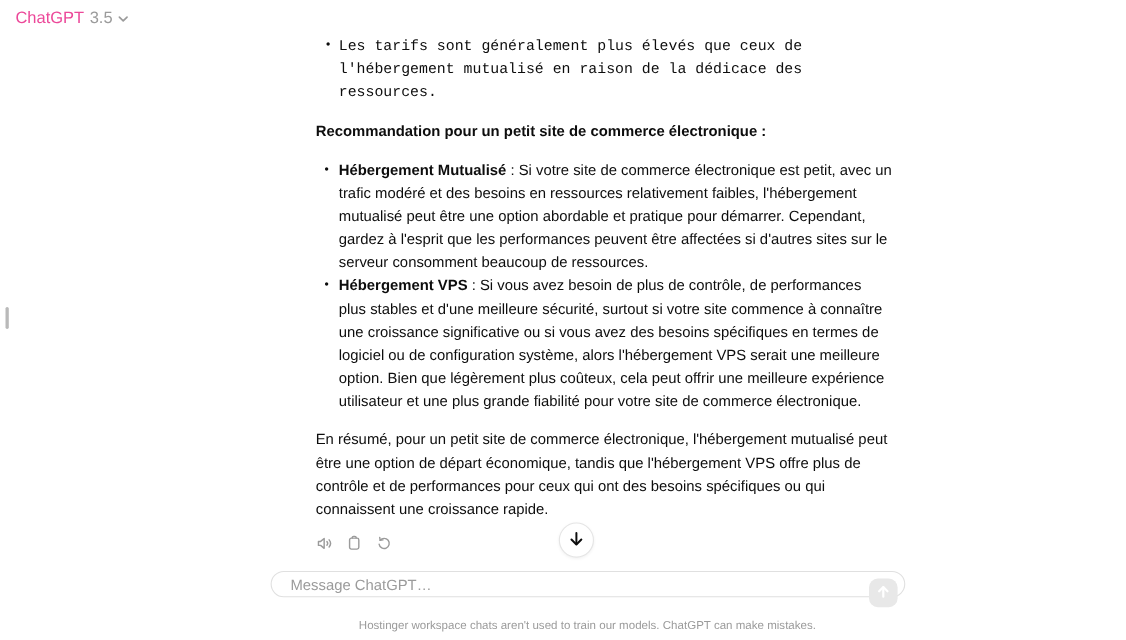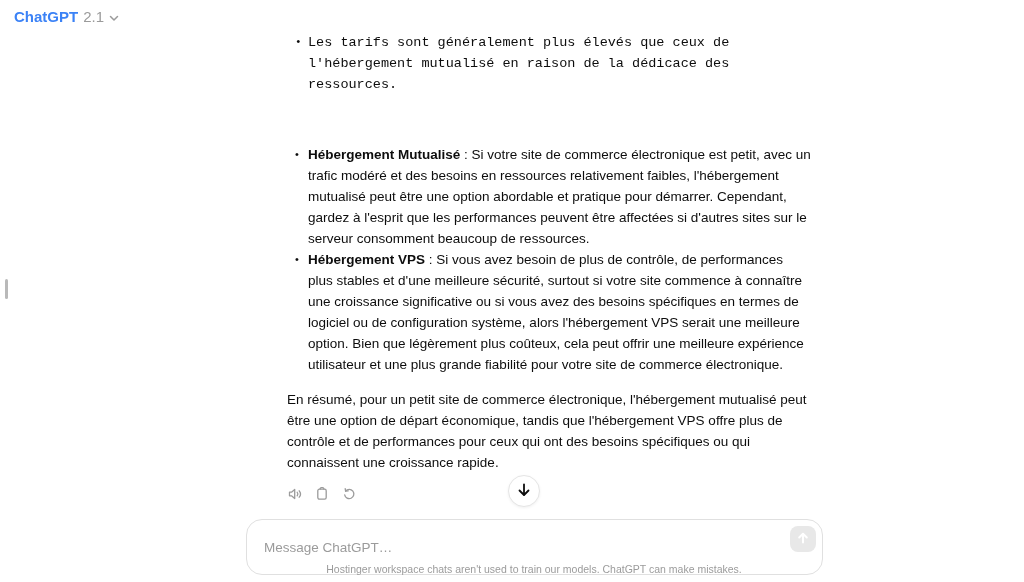--- a/index.html
+++ b/index.html
@@ -10,21 +10,21 @@
     color: #0d0d0d;
     overflow: hidden;
     position: relative;
   }
   
   .app-header {
     position: absolute; left: 14px; top: 8px;
     display: flex; align-items: center; gap: 5px;
     font-size: 15px; cursor: pointer;
   }
-  .app-header .app-name { font-weight: 700; color: #3b82f6; }
+  .app-header .app-name { font-weight: 400; color: #ec4899; }
   .app-header .app-version { color: #9b9b9b; font-weight: 400; }
   .app-header svg { margin-top: 2px; }
 
   
   .sidebar-handle {
     position: absolute; left: 5px; top: 279px;
     width: 3px; height: 20px;
     background: #b9b9b9; border-radius: 2px;
     cursor: pointer;
   }
@@ -64,21 +64,21 @@
     width: 32px; height: 32px; border-radius: 50%;
     background: #ffffff; border: 1px solid #e5e5e5;
     box-shadow: 0 1px 3px rgba(0,0,0,0.06);
     display: flex; align-items: center; justify-content: center;
     cursor: pointer;
   }
 
   
   .composer {
     position: absolute; left: 246px; top: 519px;
-    width: 577px; height: 56px;
+    width: 577px; height: 24px;
     border: 1px solid #e0e0e0; border-radius: 16px;
     background: #ffffff;
     display: flex; align-items: center;
   }
   .composer input {
     flex: 1; height: 100%;
     border: none; outline: none; background: transparent;
     padding: 0 40px 0 17px;
     font-family: "Liberation Sans", "DejaVu Sans", sans-serif;
     font-size: 13.5px; color: #0d0d0d;
@@ -97,38 +97,38 @@
     position: absolute; left: 44px; top: 563px; width: 980px;
     text-align: center;
     font-size: 10.5px; color: #9b9b9b;
   }
 </style>
 </head>
 <body>
 
 <div class="app-header">
   <span class="app-name">ChatGPT</span>
-  <span class="app-version">2.1</span>
+  <span class="app-version">3.5</span>
   <span>
     <svg width="10" height="7" viewBox="0 0 10 7" fill="none" stroke="#9b9b9b" stroke-width="1.5" stroke-linecap="round" stroke-linejoin="round">
         <polyline points="1.5,1.5 5,5 8.5,1.5"></polyline>
       </svg>
   </span>
 </div>
 
 <div class="sidebar-handle"></div>
 
 <div class="message-content">
   <ul class="list-top">
     <li>
       <span>Les tarifs sont généralement plus élevés que ceux de l'hébergement mutualisé en raison de la dédicace des ressources.</span>
     </li>
   </ul>
   <p>
-    <br>
+    <strong>Recommandation pour un petit site de commerce électronique :</strong><br>
   </p>
   <ul>
     <li>
       <strong>Hébergement Mutualisé</strong><span> : Si votre site de commerce électronique est petit, avec un trafic modéré et des besoins en ressources relativement faibles, l'hébergement mutualisé peut être une option abordable et pratique pour démarrer. Cependant, gardez à l'esprit que les performances peuvent être affectées si d'autres sites sur le serveur consomment beaucoup de ressources.</span>
     </li>
     <li>
       <strong>Hébergement VPS</strong><span> : Si vous avez besoin de plus de contrôle, de performances plus stables et d'une meilleure sécurité, surtout si votre site commence à connaître une croissance significative ou si vous avez des besoins spécifiques en termes de logiciel ou de configuration système, alors l'hébergement VPS serait une meilleure option. Bien que légèrement plus coûteux, cela peut offrir une meilleure expérience utilisateur et une plus grande fiabilité pour votre site de commerce électronique.</span>
     </li>
   </ul>
   <p>En résumé, pour un petit site de commerce électronique, l'hébergement mutualisé peut être une option de départ économique, tandis que l'hébergement VPS offre plus de contrôle et de performances pour ceux qui ont des besoins spécifiques ou qui connaissent une croissance rapide.</p>

